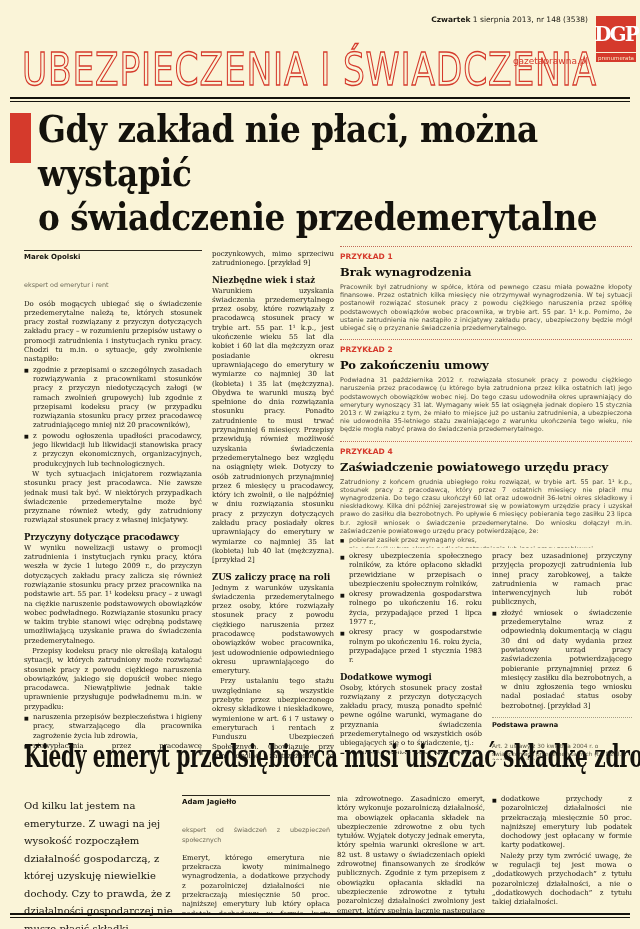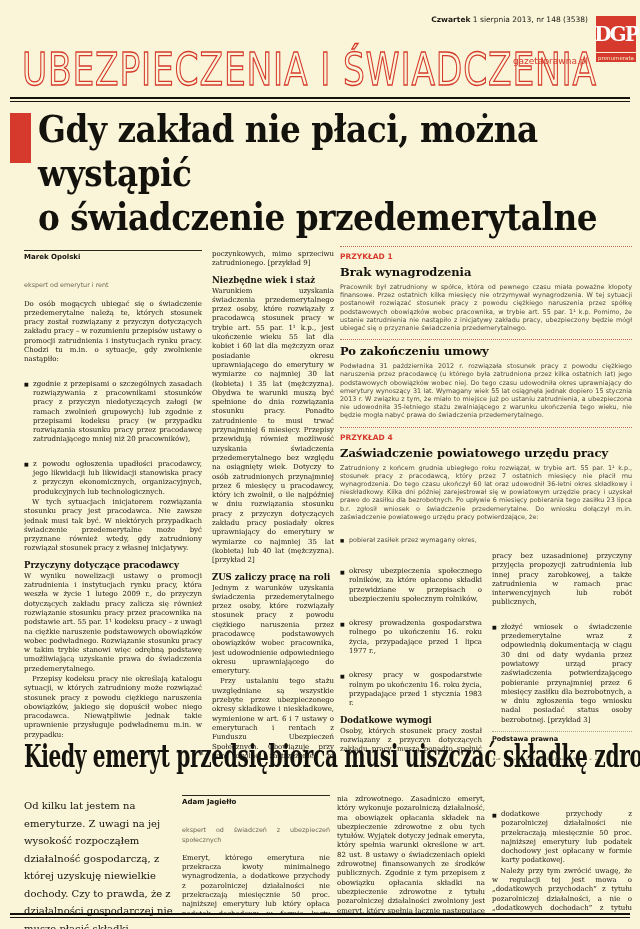--- a/index.html
+++ b/index.html
@@ -35,21 +35,21 @@
       font-size:38px;line-height:44px;font-weight:bold;color:#14120c;letter-spacing:-0.5px;
       transform:scaleX(0.86);transform-origin:left top;}
   .lede{position:absolute;top:204px;left:24px;width:608px;
       font-size:12.5px;line-height:17px;color:#14120c;}
 
   
   .coltext{font-size:7px;line-height:9.3px;text-align:justify;color:#17150f;}
   .blk-p{margin:0 0 1px;}
   .blk-pi{margin:0 0 1px;text-indent:8px;}
   .blk-h{font-weight:bold;font-size:8.5px;line-height:10px;margin:6px 0 2px;text-align:left;text-indent:0;}
-  .blk-b{position:relative;padding-left:9px;margin:15px 0 1px;}
+  .blk-b{position:relative;padding-left:9px;margin:0 0 1px;}
   .sq{position:absolute;left:0;top:0.5px;font-size:5px;color:#14120c;}
   .blk-lg{font-family:"DejaVu Sans",sans-serif;font-size:5.8px;line-height:7.3px;
           color:#5c5847;text-align:left;margin:0 0 1px;}
 
   .byline{border-top:1px solid #2a271d;padding-top:2px;margin-bottom:9px;}
   .byline-name{font-family:"DejaVu Sans",sans-serif;font-weight:bold;font-size:7px;color:#14120c;}
   .byline-role{font-family:"DejaVu Sans",sans-serif;font-size:6.4px;color:#6d6856;margin-top:19px;}
 
   
   .a1c1{position:absolute;top:250px;left:24px;width:178px;height:500px;overflow:hidden;}
@@ -132,20 +132,21 @@
 
   <div class="examples">
     <div class="example">
       <div class="ex-label">PRZYKŁAD 1</div>
       <h3 class="ex-title">Brak wynagrodzenia</h3>
       <div class="ex-body">
           <div class="blk-p">Pracownik był zatrudniony w spółce, która od pewnego czasu miała poważne kłopoty finansowe. Przez ostatnich kilka miesięcy nie otrzymywał wynagrodzenia. W tej sytuacji postanowił rozwiązać stosunek pracy z powodu ciężkiego naruszenia przez spółkę podstawowych obowiązków wobec pracownika, w trybie art. 55 par. 1¹ k.p. Pomimo, że ustanie zatrudnienia nie nastąpiło z inicjatywy zakładu pracy, ubezpieczony będzie mógł ubiegać się o przyznanie świadczenia przedemerytalnego.</div>
         </div>
     </div>
     <div class="example">
+      <div class="ex-label">PRZYKŁAD 2</div>
       <h3 class="ex-title">Po zakończeniu umowy</h3>
       <div class="ex-body">
           <div class="blk-p">Podwładna 31 października 2012 r. rozwiązała stosunek pracy z powodu ciężkiego naruszenia przez pracodawcę (u którego była zatrudniona przez kilka ostatnich lat) jego podstawowych obowiązków wobec niej. Do tego czasu udowodniła okres uprawniający do emerytury wynoszący 31 lat. Wymagany wiek 55 lat osiągnęła jednak dopiero 15 stycznia 2013 r. W związku z tym, że miało to miejsce już po ustaniu zatrudnienia, a ubezpieczona nie udowodniła 35-letniego stażu zwalniającego z warunku ukończenia tego wieku, nie będzie mogła nabyć prawa do świadczenia przedemerytalnego.</div>
         </div>
     </div>
     <div class="example">
       <div class="ex-label">PRZYKŁAD 4</div>
       <h3 class="ex-title">Zaświadczenie powiatowego urzędu pracy</h3>
       <div class="ex-body">
           <div class="blk-p">Zatrudniony z końcem grudnia ubiegłego roku rozwiązał, w trybie art. 55 par. 1¹ k.p., stosunek pracy z pracodawcą, który przez 7 ostatnich miesięcy nie płacił mu wynagrodzenia. Do tego czasu ukończył 60 lat oraz udowodnił 36-letni okres składkowy i nieskładkowy. Kilka dni później zarejestrował się w powiatowym urzędzie pracy i uzyskał prawo do zasiłku dla bezrobotnych. Po upływie 6 miesięcy pobierania tego zasiłku 23 lipca b.r. zgłosił wniosek o świadczenie przedemerytalne. Do wniosku dołączył m.in. zaświadczenie powiatowego urzędu pracy potwierdzające, że:</div>

